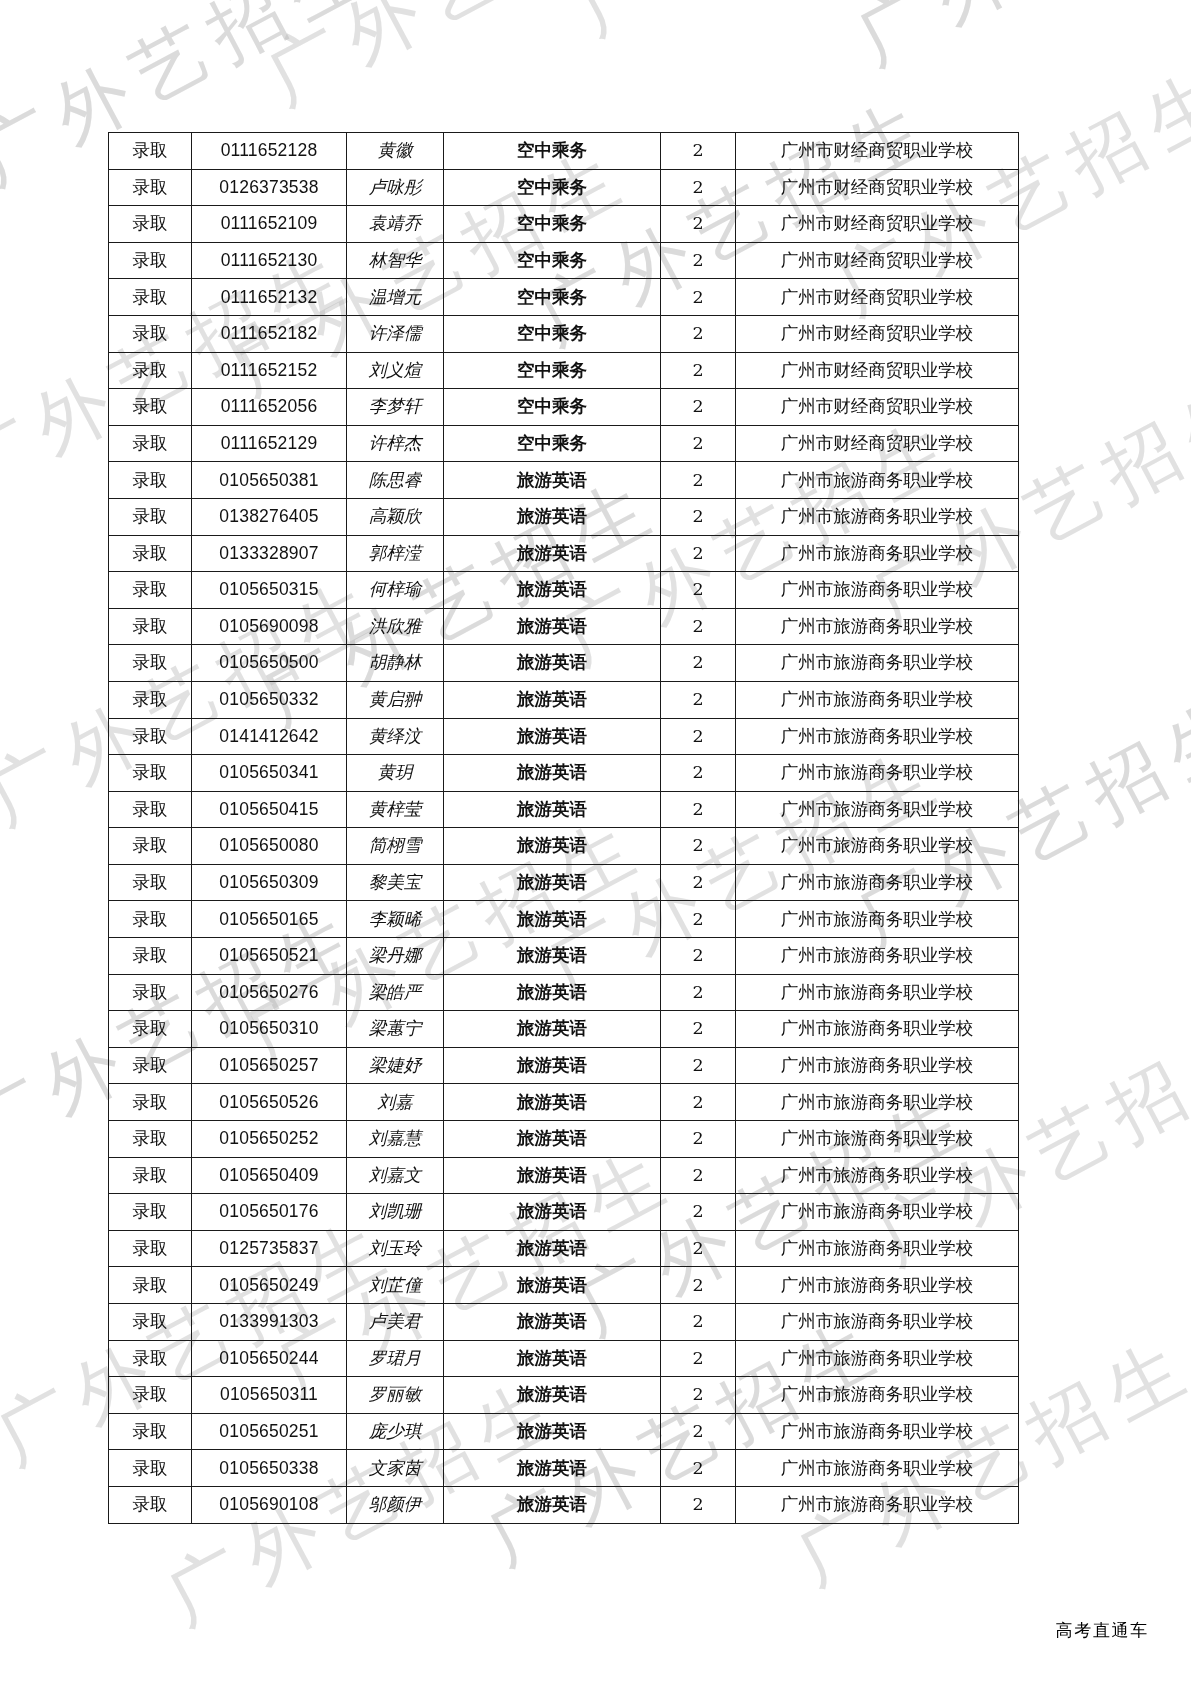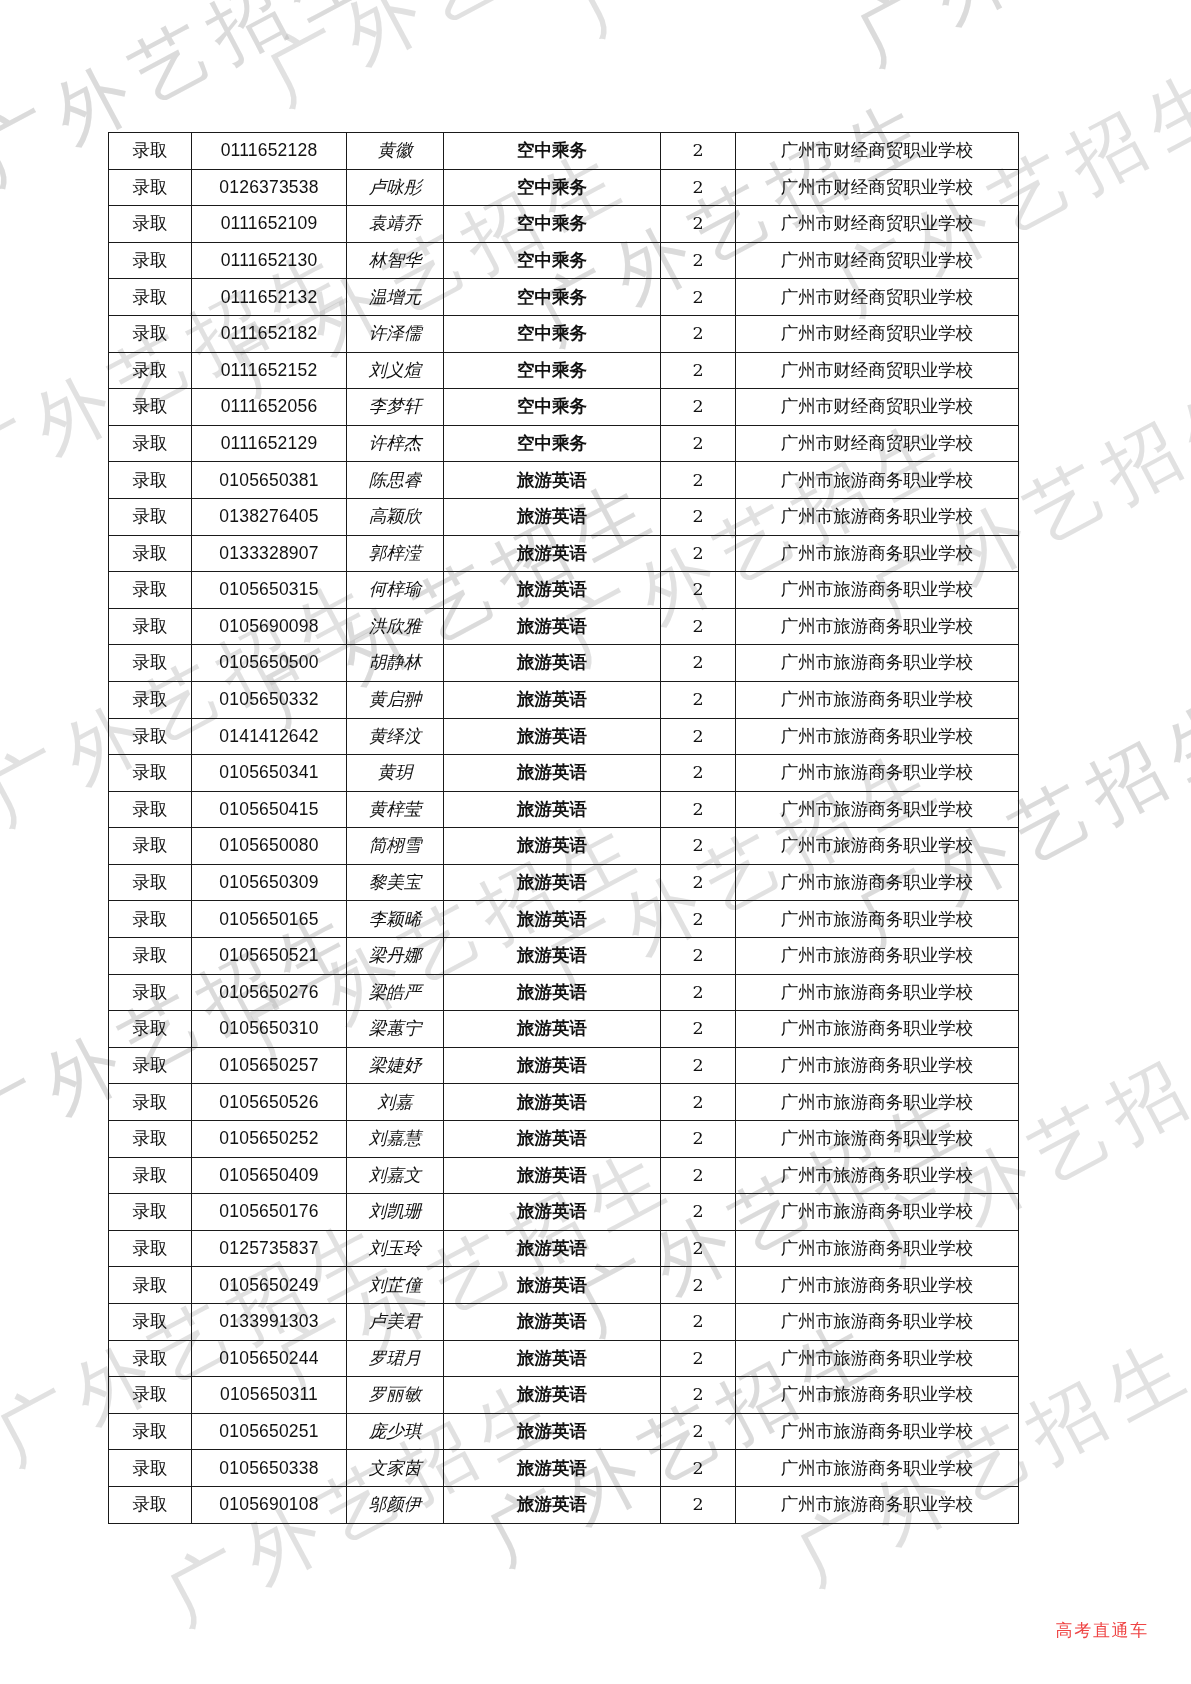--- a/index.html
+++ b/index.html
@@ -68,21 +68,21 @@
   td.col-name     { width: 92px; font-style: italic; }
   td.col-major    { width: 212px; font-weight: bold; }
   td.col-batch    { width: 70px; }
   td.col-school   { width: 278px; }
 
   #footer-brand {
     position: absolute;
     right: 42px;
     bottom: 42px;
     font-size: 17px;
-    color: #ef4444;
+    color: #000000;
     font-family: "DejaVu Sans", "Liberation Sans", sans-serif;
     letter-spacing: 0.1em;
     z-index: 3;
   }
 </style>
 </head>
 <body>
 
 <div id="watermark-layer">
     <div class="wm" style="left: -40px; top: 120px; font-size: 74px; transform: rotate(-28deg); opacity: 0.5;">广外艺招生</div>

